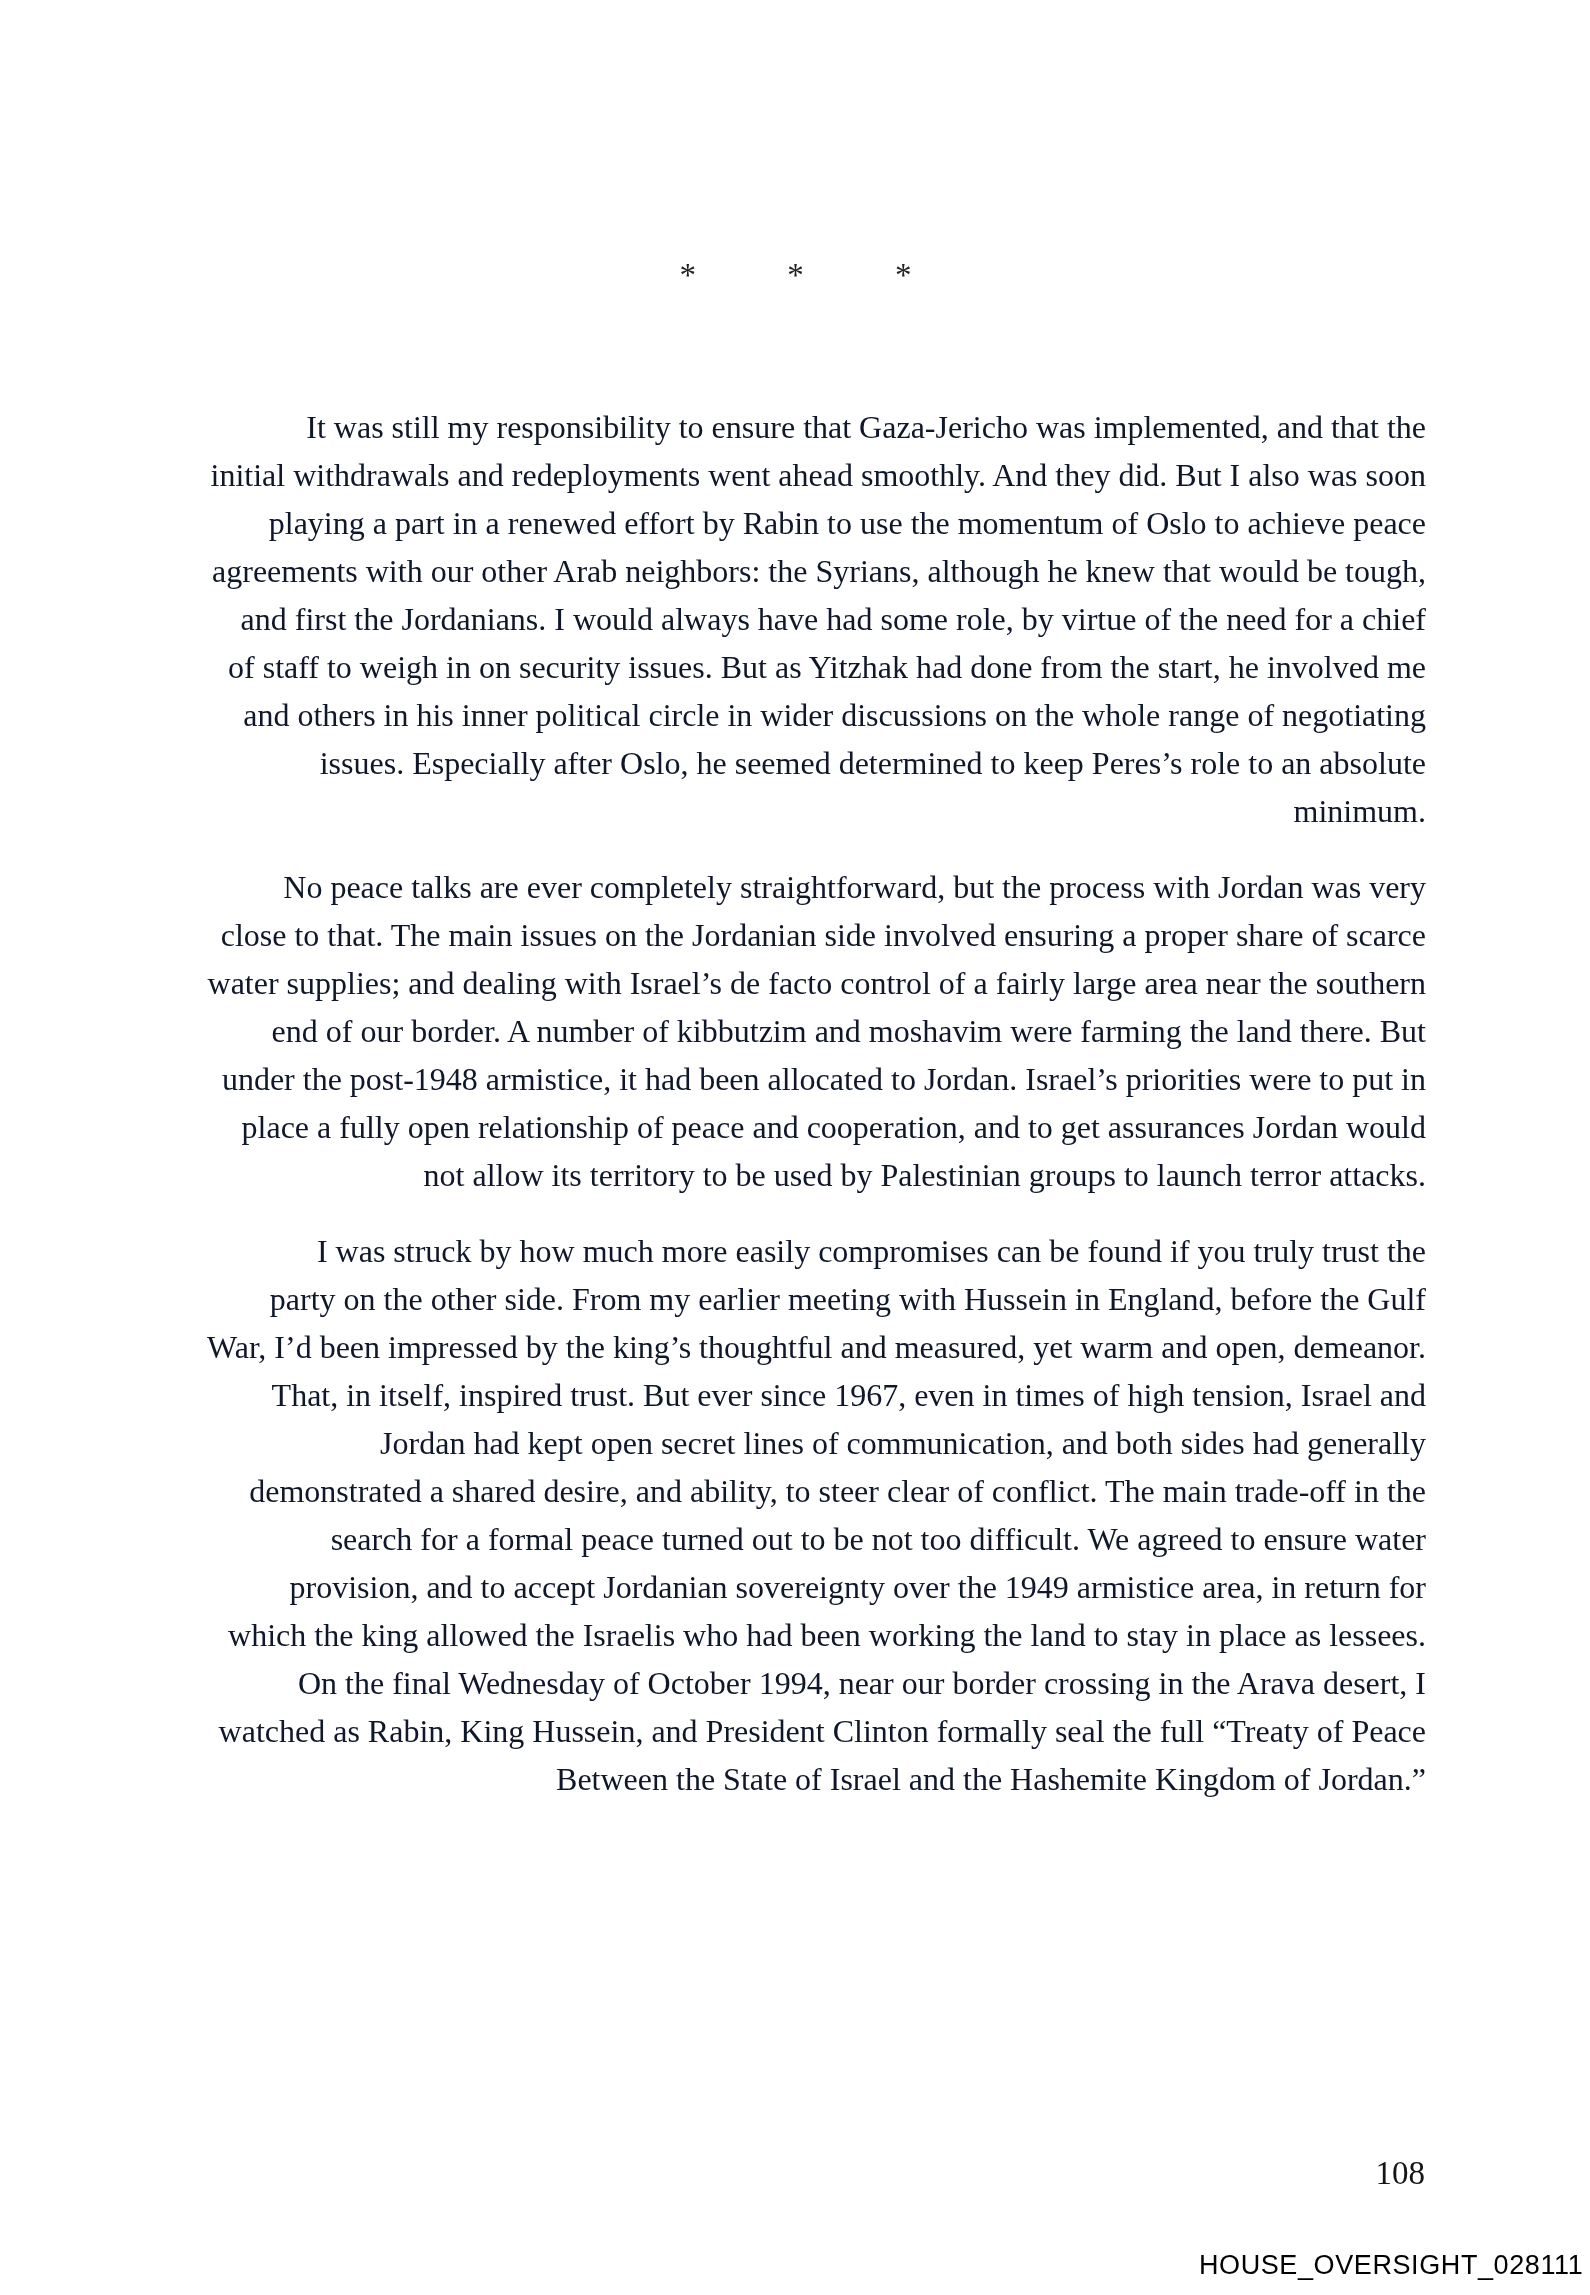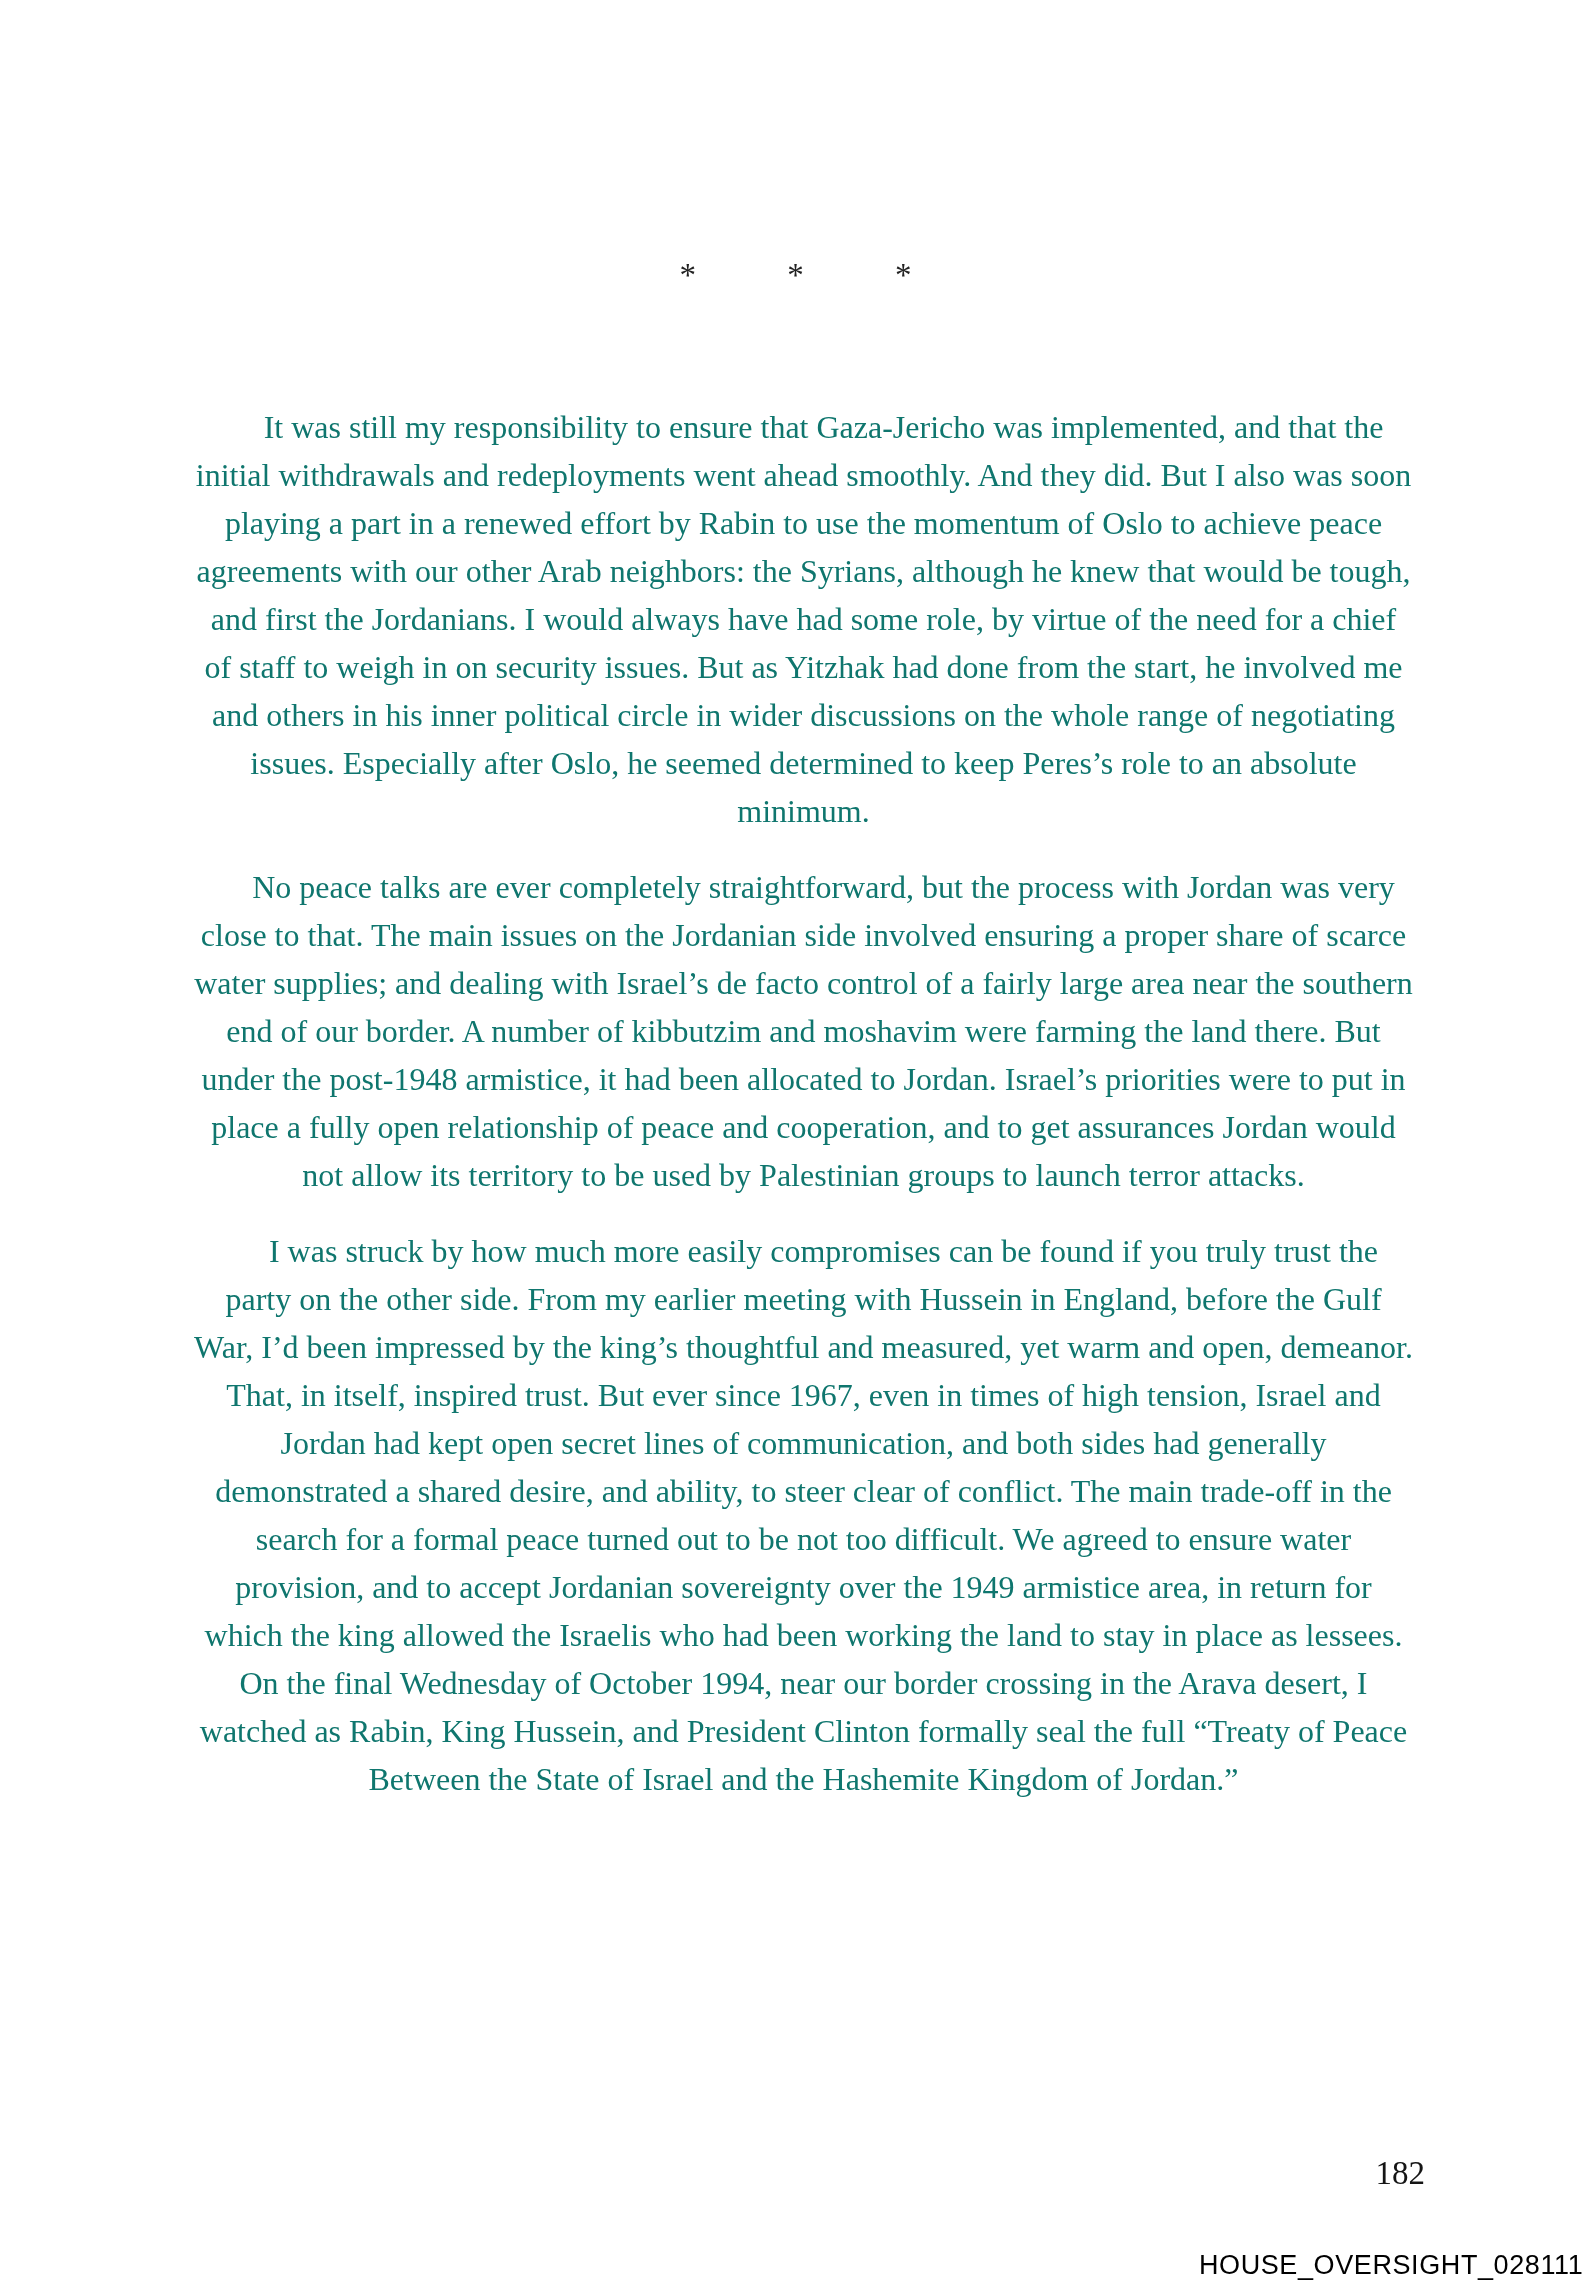--- a/index.html
+++ b/index.html
@@ -22,26 +22,26 @@
     left: 0;
     width: 100%;
     text-align: center;
     font-size: 33px;
     word-spacing: 83px;
     color: #222222;
   }
   .text-block {
     position: absolute;
     top: 403px;
-    left: 194px;
+    left: 207px;
     width: 1219px;
     font-size: 32px;
     line-height: 48px;
-    text-align: center;
-    color: #0f766e;
+    text-align: right;
+    color: #0f172a;
   }
   .text-block p {
     margin: 0 0 28px 0;
     text-indent: 40px;
   }
   .italic {
   }
   .page-number {
     position: absolute;
     top: 2155px;
@@ -69,18 +69,18 @@
   <div class="text-block">
 
     <p>It was still my responsibility to ensure that Gaza-Jericho was implemented, and that the initial withdrawals and redeployments went ahead smoothly. And they did. But I also was soon playing a part in a renewed effort by Rabin to use the momentum of Oslo to achieve peace agreements with our other Arab neighbors: the Syrians, although he knew that would be tough, and first the Jordanians. I would always have had some role, by virtue of the need for a chief of staff to weigh in on security issues. But as Yitzhak had done from the start, he involved me and others in his inner political circle in wider discussions on the whole range of negotiating issues. Especially after Oslo, he seemed determined to keep Peres’s role to an absolute minimum.</p>
 
     <p><span>No peace talks are ever completely straightforward, but the process with Jordan was very close to that. The main issues on the Jordanian side involved ensuring a proper share of scarce water supplies; and dealing with Israel’s </span><span class="italic">de facto</span><span> control of a fairly large area near the southern end of our border. A number of kibbutzim and moshavim were farming the land there. But under the post-1948 armistice, it had been allocated to Jordan. Israel’s priorities were to put in place a fully open relationship of peace and cooperation, and to get assurances Jordan would not allow its territory to be used by Palestinian groups to launch terror attacks.</span></p>
 
     <p>I was struck by how much more easily compromises can be found if you truly trust the party on the other side. From my earlier meeting with Hussein in England, before the Gulf War, I’d been impressed by the king’s thoughtful and measured, yet warm and open, demeanor. That, in itself, inspired trust. But ever since 1967, even in times of high tension, Israel and Jordan had kept open secret lines of communication, and both sides had generally demonstrated a shared desire, and ability, to steer clear of conflict. The main trade-off in the search for a formal peace turned out to be not too difficult. We agreed to ensure water provision, and to accept Jordanian sovereignty over the 1949 armistice area, in return for which the king allowed the Israelis who had been working the land to stay in place as lessees. On the final Wednesday of October 1994, near our border crossing in the Arava desert, I watched as Rabin, King Hussein, and President Clinton formally seal the full “Treaty of Peace Between the State of Israel and the Hashemite Kingdom of Jordan.”</p>
 
   </div>
 
-  <div class="page-number">182</div>
+  <div class="page-number">108</div>
 
   <div class="stamp">HOUSE_OVERSIGHT_028111</div>
 
 </div>
 
 
 </body></html>

